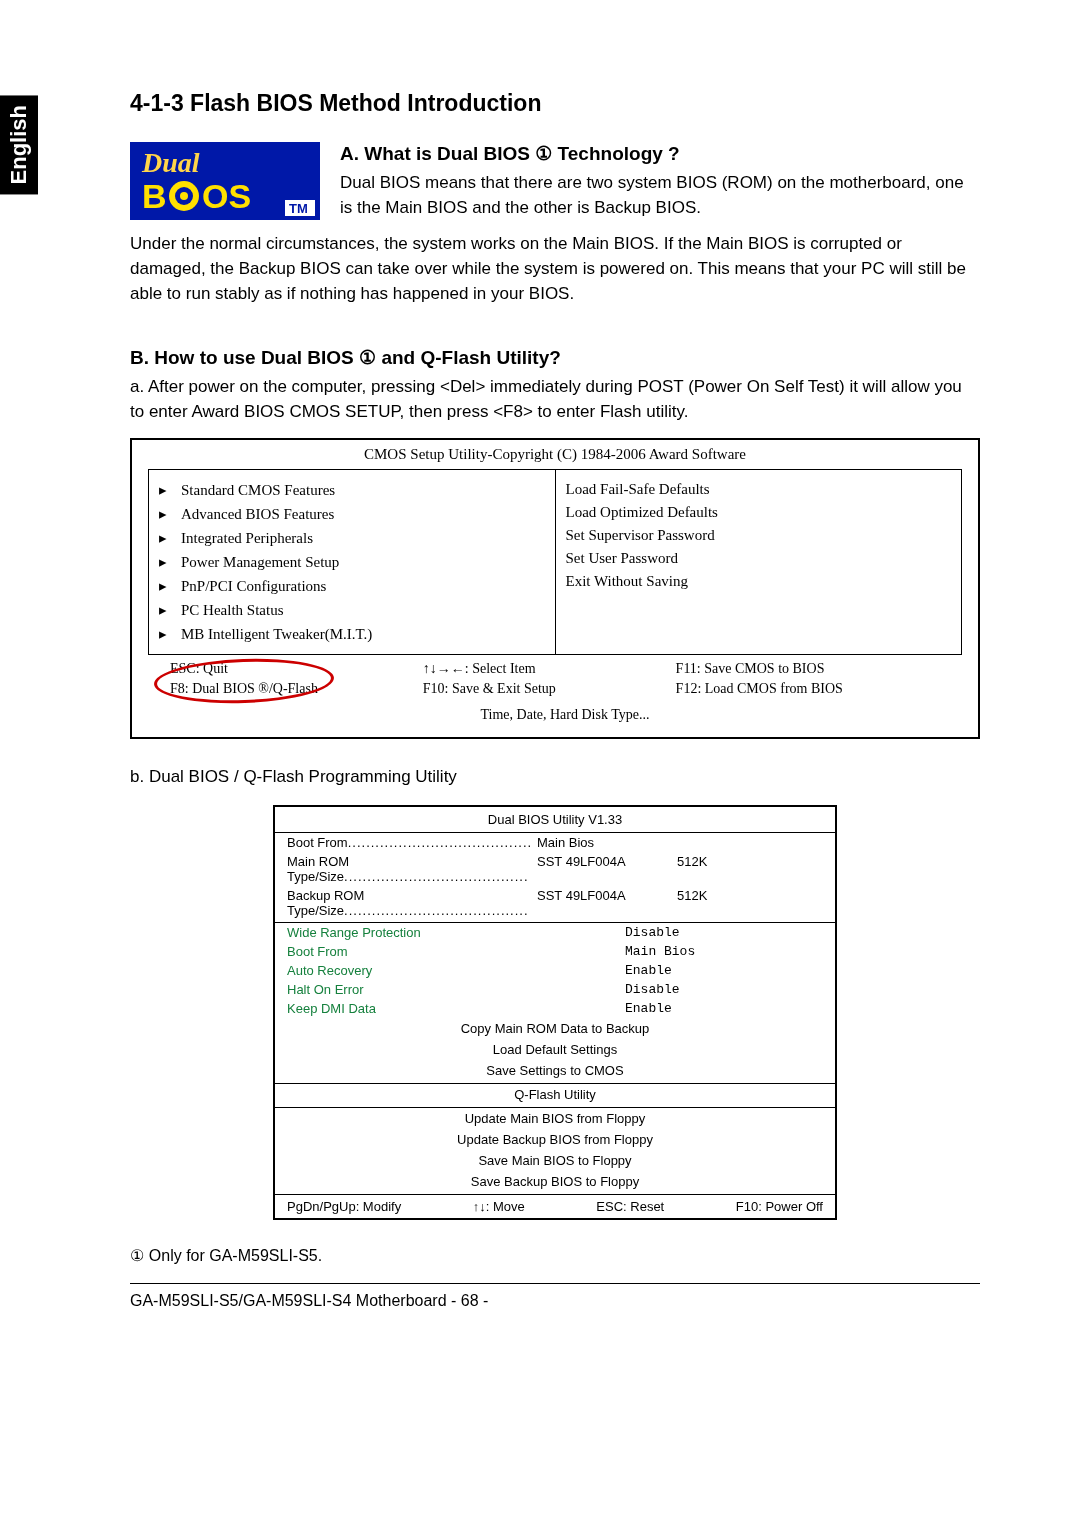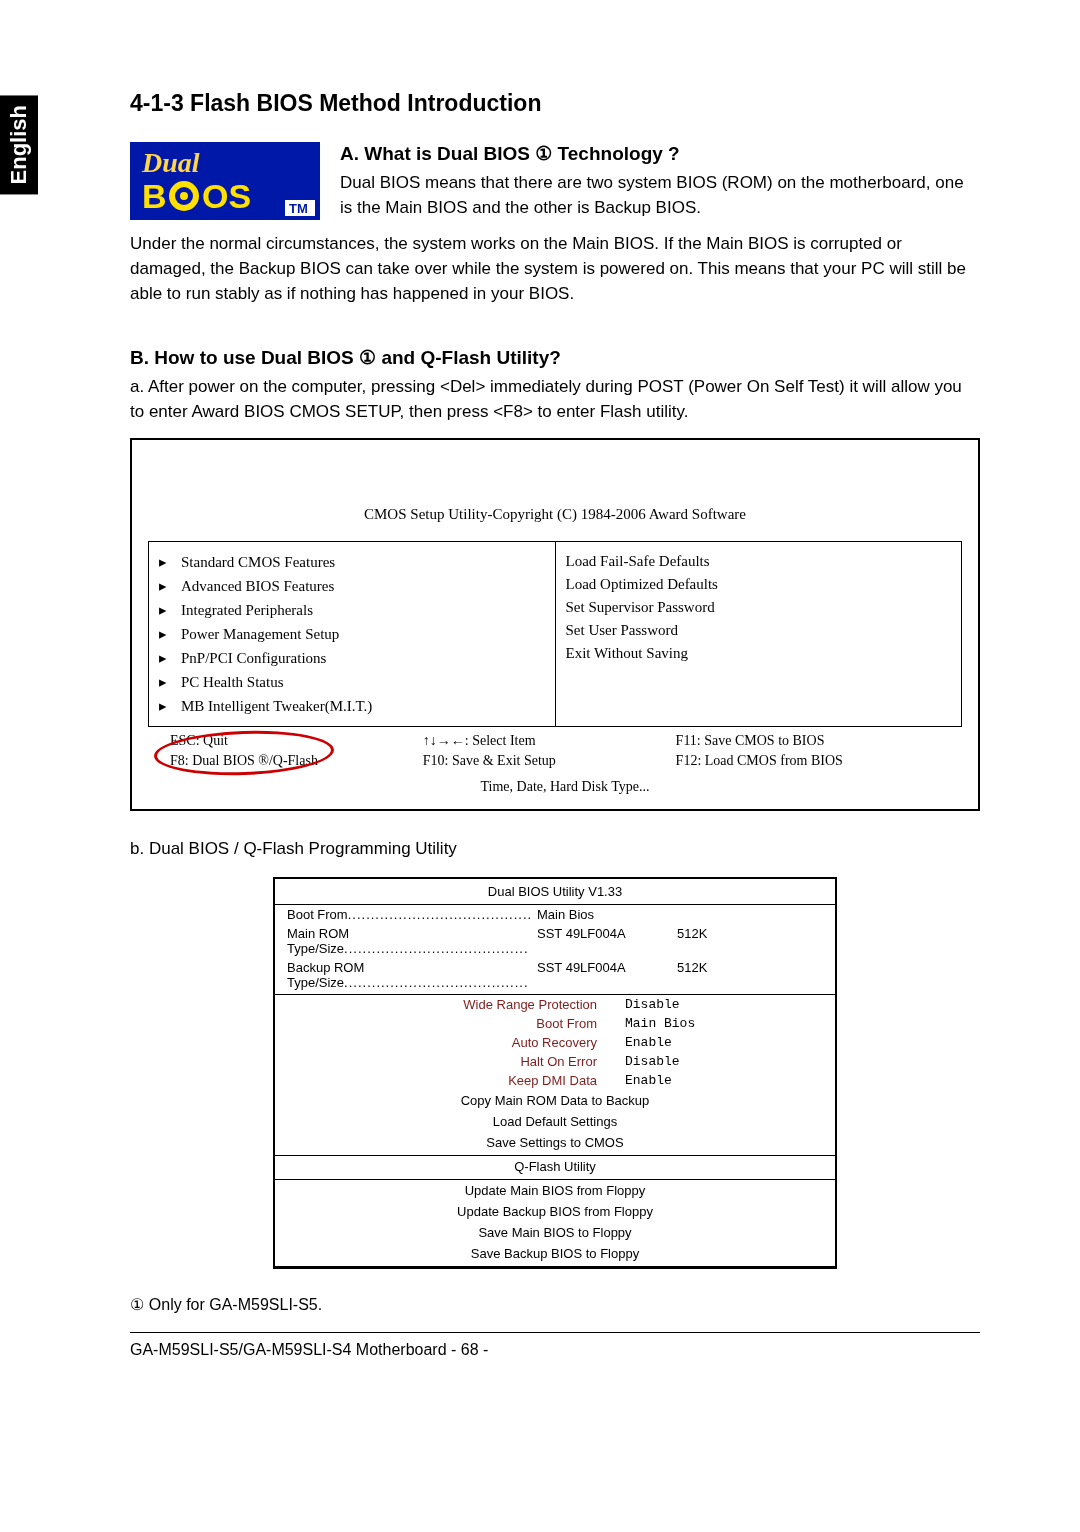--- a/index.html
+++ b/index.html
@@ -53,22 +53,21 @@
   }
   .section-b { margin-top: 40px; }
   .cmos-box {
     border: 2px solid #000;
     margin-top: 14px;
     font-family: Georgia, 'Times New Roman', serif;
   }
   .cmos-title {
     text-align: center;
     font-size: 15px;
-    padding: 18px 0;
-    margin-top: 48px;
+    padding: 6px 0;
   }
   .cmos-cols {
     display: flex;
     border: 1px solid #000;
     margin: 0 16px 6px 16px;
   }
   .cmos-left, .cmos-right {
     flex: 1;
     padding: 8px 10px;
     font-size: 15px;
@@ -104,21 +103,21 @@
     font-family: Arial, Helvetica, sans-serif;
   }
   .qflash-title { text-align:center; padding:5px 0; border-bottom:1px solid #000;}
   .qflash-row { display:flex; padding:2px 12px; }
   .qf-label { flex: 0 0 250px; }
   .qf-label.dots::after{ content:"........................................"; letter-spacing:1px; color:#000; }
   .qf-val1 { flex: 0 0 140px; }
   .qf-val2 { flex: 1; }
   .qflash-sep { border-top:1px solid #000; margin-top:2px;}
   .qf-opt-row { display:flex; padding:2px 12px; }
-  .qf-opt-label { width: 310px; text-align:right; padding-right: 28px; color:#7f1d1d; }
+  .qf-opt-label { width: 310px; text-align:left; padding-right: 28px; color:#15803d; }
   .qf-opt-val { flex:1;font-family:Liberation Mono, monospace; }
   .qf-center { text-align:center; padding:3px 0; }
   .qf-bottom { display:flex; padding:4px 12px; justify-content:space-between;}
   .note { margin-top: 26px; font-size:16px;}
   hr.rule { border:none; border-top:1px solid #000; margin: 18px 0 8px 0;}
   .footer-line { font-size:16px; }
 </style>
 </head>
 <body>
 
@@ -228,19 +227,25 @@
       <div class="qf-center">Load Default Settings</div>
       <div class="qf-center">Save Settings to CMOS</div>
       <div class="qflash-sep"></div>
       <div class="qf-center">Q-Flash Utility</div>
       <div class="qflash-sep"></div>
       <div class="qf-center">Update Main BIOS from Floppy</div>
       <div class="qf-center">Update Backup BIOS from Floppy</div>
       <div class="qf-center">Save Main BIOS to Floppy</div>
       <div class="qf-center">Save Backup BIOS to Floppy</div>
       <div class="qflash-sep"></div>
+      <div class="qf-bottom">
+        <span>PgDn/PgUp: Modify</span>
+        <span>↑↓: Move</span>
+        <span>ESC: Reset</span>
+        <span>F10: Power Off</span>
+      </div>
     </div>
 
     <p class="note">① Only for GA-M59SLI-S5.</p>
     <hr class="rule">
     <div class="footer-line">GA-M59SLI-S5/GA-M59SLI-S4 Motherboard       - 68 -</div>
   </div>
 </div>
 
 </body></html>

